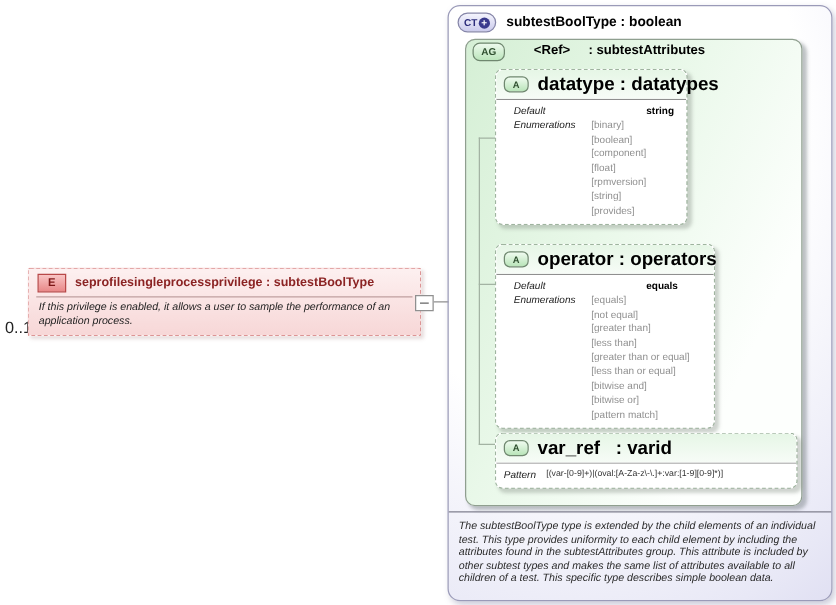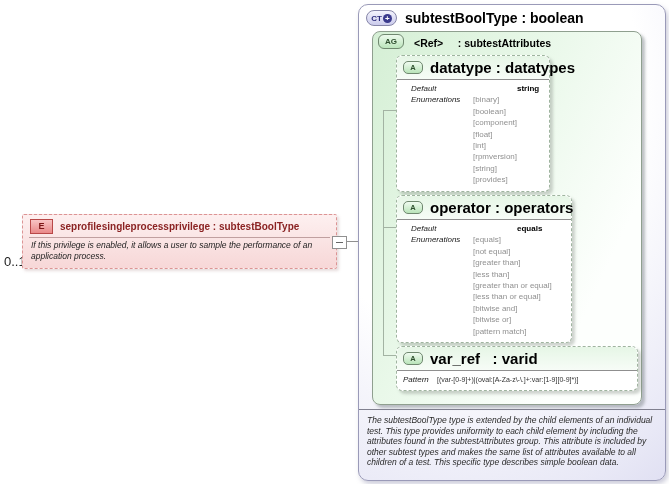--- a/index.html
+++ b/index.html
@@ -44,29 +44,29 @@
   .badge-ct {
     display:flex; align-items:center; justify-content:center; gap:1px;
     width:29px; height:14px; border:1px solid #8585a8; border-radius:8px;
     background:linear-gradient(#f4f4fd,#cbcbec);
   }
   .badge-ct .ct-txt { font-size:8px; font-weight:bold; color:#2b2b7a; }
   .badge-ct .plus {
     width:9px; height:9px; border-radius:50%; background:#3a3a8c; color:#fff;
     font-size:8px; line-height:9px; text-align:center; font-weight:bold;
   }
-  .ct-title { font-size:14px; font-weight:bold; color:#000; }
+  .ct-title { font-size:11px; font-weight:bold; color:#000; }
   
   .ag-box {
     position:absolute; left:13px; top:26px; width:268px; height:372px;
     border:1px solid #8f9f8f; border-radius:8px;
     background:linear-gradient(115deg, #d5efd5 0%, #e9f8e9 40%, #fdfffd 78%);
     box-shadow:3px 3px 3px rgba(110,120,125,.45);
   }
-  .ag-head { position:absolute; left:5px; top:2px; display:flex; align-items:flex-end; gap:10px; }
+  .ag-head { position:absolute; left:5px; top:2px; display:flex; align-items:flex-start; gap:23px; }
   .badge-ag {
     width:24px; height:13px; text-align:center; line-height:13px; flex:none;
     border:1px solid #708870; border-radius:6px;
     background:linear-gradient(#edfaed,#bce5bc);
     font-size:8px; font-weight:bold; color:#2f4f2f;
   }
   .ag-title { font-size:10.5px; font-weight:bold; color:#000; white-space:pre; }
   
   .rail  { position:absolute; left:10px; top:78px;  width:1px;  height:246px; background:#a3b3a3; }
   .stub  { position:absolute; height:1px; width:13px; left:10px; background:#a3b3a3; }
@@ -170,24 +170,20 @@
             <div class="row">
               <span class="lbl"></span>
               <span class="val">[component]</span>
             </div>
             <div class="row">
               <span class="lbl"></span>
               <span class="val">[float]</span>
             </div>
             <div class="row">
               <span class="lbl"></span>
-              <span class="val">[int]</span>
-            </div>
-            <div class="row">
-              <span class="lbl"></span>
               <span class="val">[rpmversion]</span>
             </div>
             <div class="row">
               <span class="lbl"></span>
               <span class="val">[string]</span>
             </div>
             <div class="row">
               <span class="lbl"></span>
               <span class="val">[provides]</span>
             </div>

